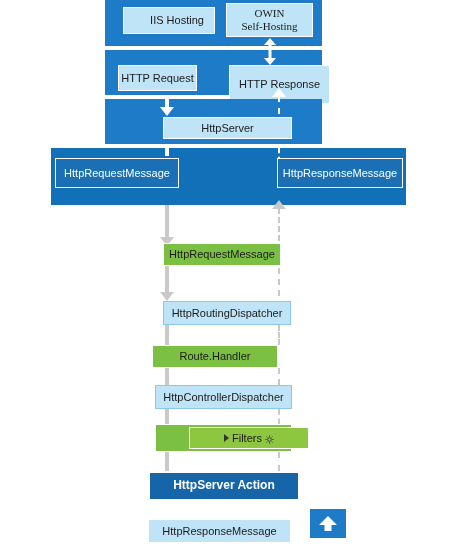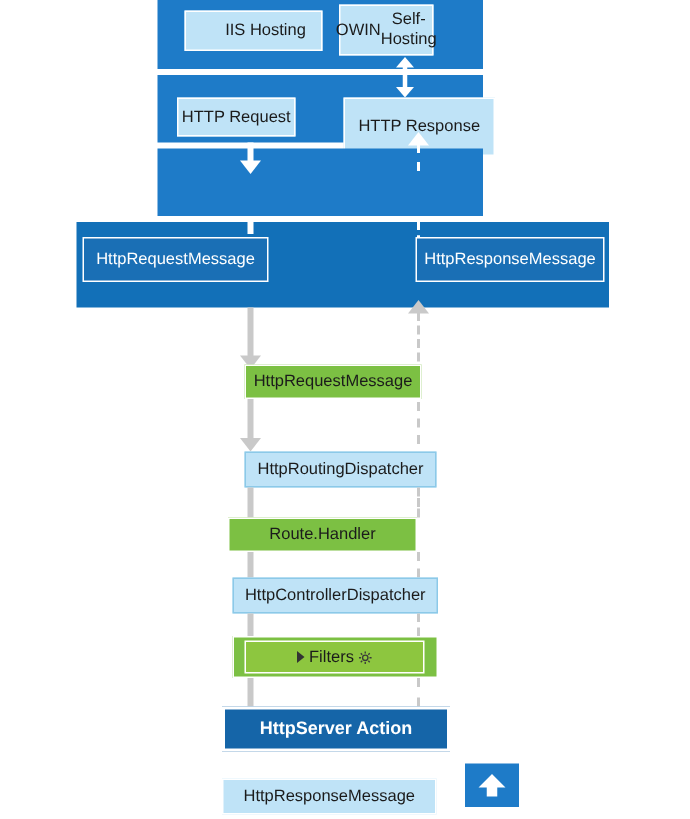--- a/index.html
+++ b/index.html
@@ -118,20 +118,21 @@
   .filters-inner {
     position: absolute;
     box-sizing: border-box;
     display: flex;
     align-items: center;
     justify-content: center;
     background: #8dc63f;
     border: 1px solid #ffffff;
     font-size: 11px;
     color: #1b1b1b;
+    margin-left: 26px;
   }
   .filters-label {
     display: inline-flex;
     align-items: center;
     gap: 3px;
   }
   .tri-right {
     display: inline-block;
     width: 0; height: 0;
     border-top: 4px solid transparent;
@@ -155,21 +156,21 @@
 <body>
 
 <div id="canvas">
 
   <div class="band top" style="left:105px; top:0px; width:217px; height:46px;"></div>
 
   <div class="node lightblue" style="left:123px; top:7px; width:92px; height:27px;padding-left:16px;">
     <span>IIS Hosting</span>
   </div>
 
-  <div class="node lightblue" style="left:226px; top:3px; width:63px; height:34px; flex-direction:row; gap:0;">
+  <div class="node lightblue" style="left:226px; top:3px; width:87px; height:34px; flex-direction:column; gap:0;font-family:Liberation Serif, serif;">
     <span>OWIN</span>
     <span>Self-Hosting</span>
   </div>
 
   <div class="band top" style="left:105px; top:50px; width:217px; height:45px;"></div>
 
   <div class="dbl-arrow" style="left:263px; top:38px; width:14px; height:27px;">
     <svg width="14" height="27" viewBox="0 0 14 27">
       <line x1="7" y1="5" x2="7" y2="22" stroke="#ffffff" stroke-width="3"></line>
       <polygon points="7,0 13,7 1,7" fill="#ffffff"></polygon>
@@ -186,20 +187,23 @@
   </div>
 
   <div class="band top" style="left:105px; top:99px; width:217px; height:45px;"></div>
 
   <div class="vline" style="left:165px; top:95px; width:4px; height:14px;"></div>
   <div class="arrow-down-white" style="left:160px; top:107px;"></div>
 
   <div class="vline dash" style="left:278px; top:96px; height:18px;"></div>
   <div class="arrow-up-white" style="left:272px; top:88px;"></div>
 
+  <div class="node lightblue" style="left:163px; top:117px; width:129px; height:22px;">
+    <span>HttpServer</span>
+  </div>
 
   <div class="band mid" style="left:51px; top:148px; width:355px; height:57px;"></div>
 
   <div class="vline" style="left:165px; top:144px; width:4px; height:12px;"></div>
 
   <div class="vline dash" style="left:278px; top:148px; height:14px;"></div>
 
   <div class="node midblue" style="left:55px; top:158px; width:124px; height:30px;">
     <span>HttpRequestMessage</span>
   </div>

